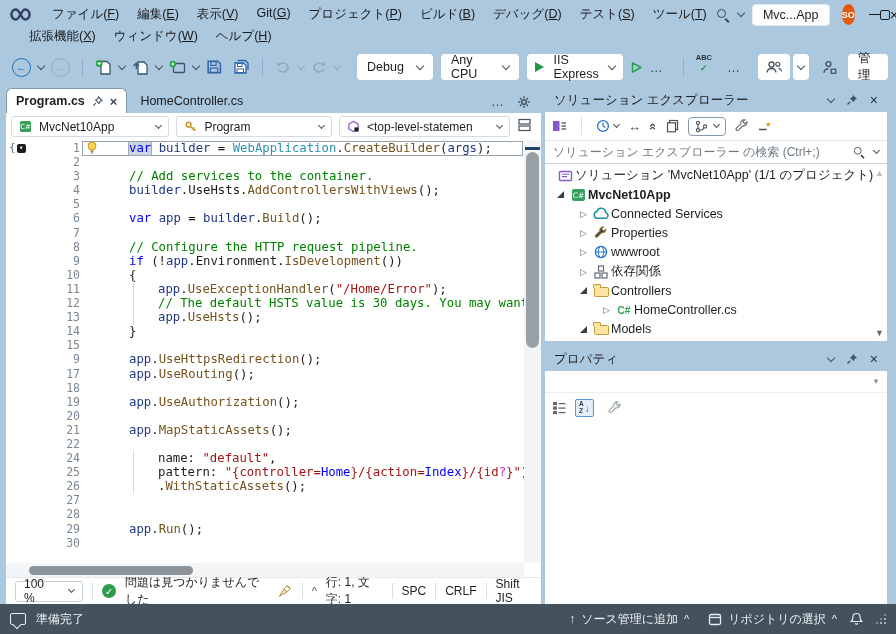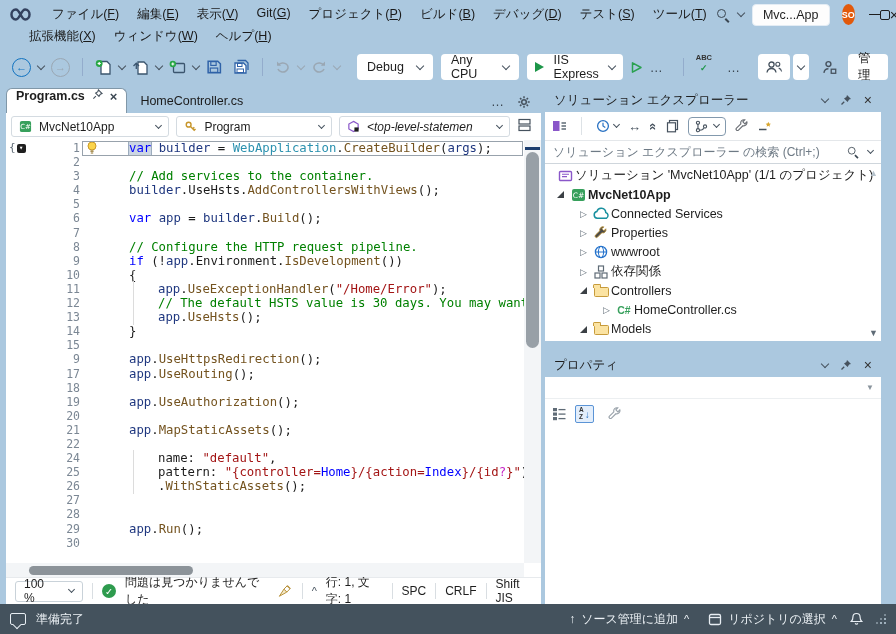--- a/index.html
+++ b/index.html
@@ -52,31 +52,31 @@
           align-items:center; font-size:12.5px; }
   .boxbtn { background:#fff; border-radius:4px; height:26px; padding:0 7px; display:flex;
             align-items:center; gap:6px; }
 
   
   .main { flex:1; display:flex; gap:4px; padding-left:6px; min-height:0; }
   .editor-group { width:535px; flex:none; display:flex; flex-direction:column; min-height:0; }
 
   .tabrow { height:25px; flex:none; display:flex; align-items:flex-end; }
   .tab-active { background:#fff; border:1px solid #8097a8; border-bottom:none; border-radius:6px 6px 0 0;
-                height:25px; padding:0 9px; display:flex; align-items:flex-start; gap:7px; font-weight:bold; font-size:12.5px; }
+                height:25px; padding:0 9px; display:flex; align-items:center; gap:7px; font-weight:bold; font-size:12.5px; }
   .tab-x { font-size:13px; color:#3b4752; }
   .tab-inactive { padding:0 13px; font-size:12.5px; color:#1b1b1b; display:flex; align-items:center; height:25px; }
   .tabrow-right { margin-left:auto; display:flex; align-items:center; gap:12px; padding:0 10px 4px 0; }
 
   .editor { flex:1; background:#fff; display:flex; flex-direction:column; min-height:0; }
   .navbar { height:27px; flex:none; display:flex; align-items:center; padding:3px 5px; gap:7px; background:#fff; }
   .ncombo { height:21px; border:1px solid #d4dbe1; border-radius:3px; background:#fff; padding:0 7px;
             display:flex; align-items:center; gap:7px; font-size:12px; }
   .ncombo .lbl { flex:1; white-space:nowrap; overflow:hidden; }
-  .nc1 { width:163px; } .nc2 { width:160px; } .nc3 { width:176px;font-style:italic; }
+  .nc1 { width:163px; } .nc2 { width:160px; } .nc3 { width:176px; }
   .navbar-right { margin-left:auto; padding-right:4px; }
 
   .codewrap { flex:1; position:relative; overflow:hidden; min-height:0; }
   .code { position:absolute; left:0; top:1px; right:17px; bottom:14px; overflow:hidden; }
   .code-row { display:flex; height:14.1px; line-height:14.1px; position:relative;
               font-family:"DejaVu Sans Mono", monospace; font-size:12.3px; white-space:pre; }
   .mgn { width:30px; flex:none; display:flex; align-items:center; gap:1px; padding-left:3px;
          color:#5f6b76; font-size:11px; }
   .badge { width:9px; height:9px; background:#1e1e1e; border-radius:2px; color:#fff; font-size:7px;
            display:inline-flex; align-items:center; justify-content:center; }
@@ -99,21 +99,21 @@
   .edstatus { height:27px; flex:none; display:flex; align-items:center; padding:0 9px; gap:9px;
               font-size:12px; background:#fff; border-top:1px solid #e7eaed; }
   .zoomcombo { border:1px solid #c9d2d9; border-radius:3px; height:21px; padding:0 8px; display:flex;
                align-items:center; gap:16px; font-size:12px; }
   .okcirc { width:14px; height:14px; border-radius:50%; background:#2E9B4E; color:#fff; font-size:9.5px;
             display:flex; align-items:center; justify-content:center; flex:none; }
   .vsep { width:1px; height:16px; background:#d9dee2; flex:none; }
   .ed-right { margin-left:auto; display:flex; align-items:center; gap:9px; }
 
   
-  .right { flex:1; display:flex; flex-direction:column; gap:12px; min-height:0; padding-right:15px; }
+  .right { flex:1; display:flex; flex-direction:column; gap:6px; min-height:0; padding-right:9px; }
   .panel { display:flex; flex-direction:column; min-height:0; }
   .panel.se { height:253px; flex:none; }
   .panel.props { flex:1; }
   .ptitle { height:24px; flex:none; display:flex; align-items:center; padding:0 9px; gap:12px; font-size:12.5px; }
   .ptitle .t { flex:1; white-space:nowrap; overflow:hidden; }
   .px { font-size:14px; color:#333; }
   .setoolbar { height:28px; flex:none; background:#fff; display:flex; align-items:center; padding:0 7px; gap:9px; }
   .setoolbar .vdiv { background:#dde2e6; }
   .collapse { display:inline-block; transform:rotate(90deg); font-size:13px; color:#46525e; font-weight:bold; }
   .scopebox { border:1px solid #8399ad; border-radius:4px; padding:2px 6px; display:flex; align-items:center; gap:6px; }

